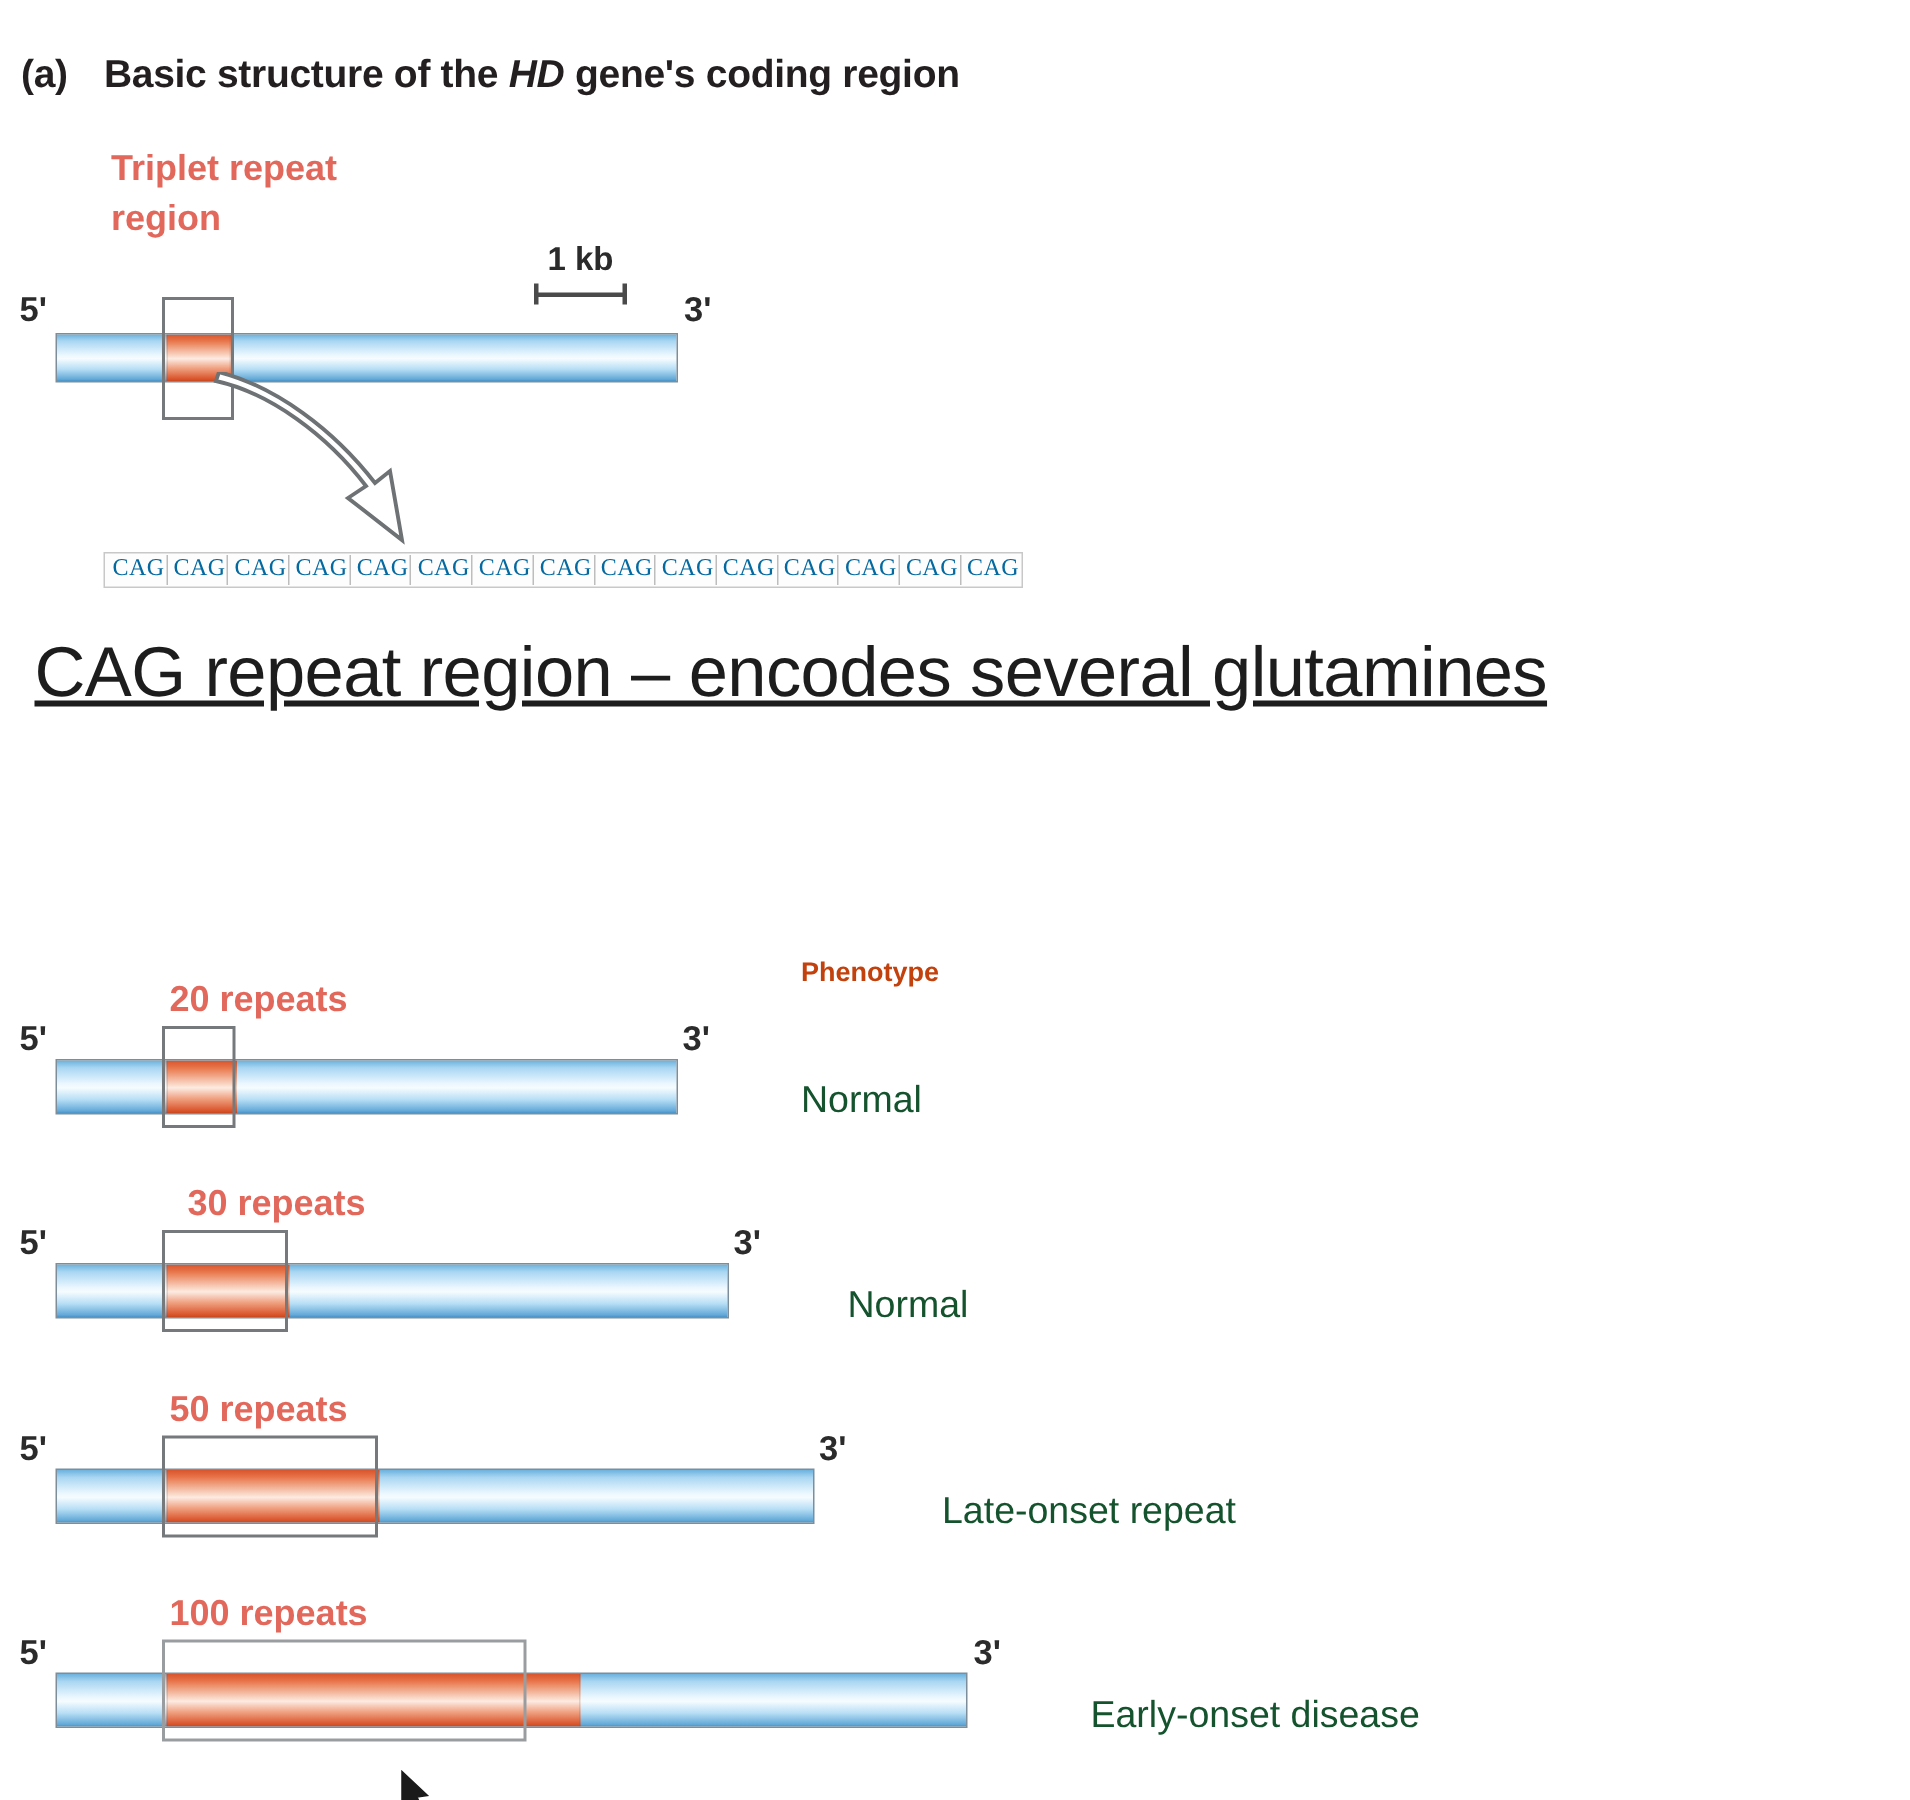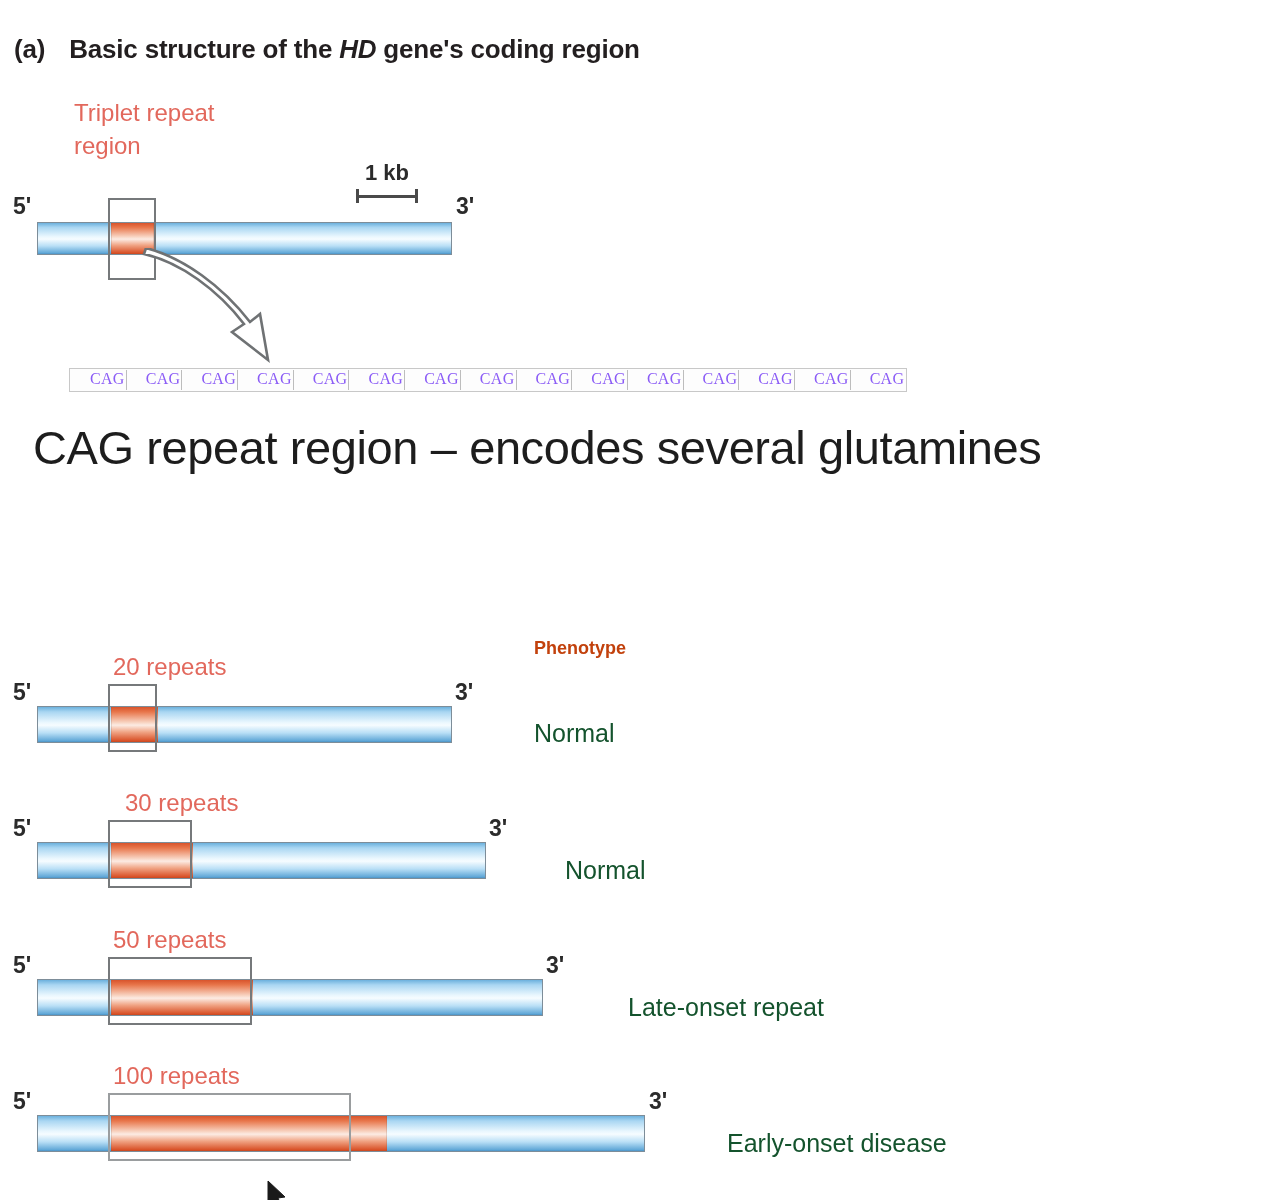--- a/index.html
+++ b/index.html
@@ -25,21 +25,21 @@
     color: #231f20;
     white-space: nowrap;
     letter-spacing: -0.2px;
   }
   .panel-title .ital { font-style: italic; }
 
   
   .red-label {
     color: #e2685c;
     font-size: 24px;
-    font-weight: normal;
+    font-weight: bold;
     line-height: 1.38;
     white-space: pre-line;
   }
 
   
   .end-label {
     font-size: 23px;
     font-weight: bold;
     color: #2b2b2b;
     white-space: nowrap;
@@ -111,23 +111,23 @@
   .cag-strip {
     position: absolute;
     display: flex;
     border: 1px solid #c8c8c8;
     background: #fdfdfd;
     padding: 1px;
   }
   .cag-cell {
     font-size: 16px;
     font-family: "Liberation Serif", serif;
-    color: #8b5cf6;
+    color: #0369a1;
     letter-spacing: 0.3px;
-    padding: 1px 1px 0 19px;
+    padding: 1px 1px 0 4px;
     border-right: 1px solid #bdbdbd;
     line-height: 1.05;
     white-space: nowrap;
   }
   .cag-cell:last-child { border-right: none; }
 
   
   .big-caption {
     position: absolute;
     font-size: 47px;
@@ -203,21 +203,21 @@
       <div class="cag-cell">CAG</div>
       <div class="cag-cell">CAG</div>
       <div class="cag-cell">CAG</div>
       <div class="cag-cell">CAG</div>
       <div class="cag-cell">CAG</div>
       <div class="cag-cell">CAG</div>
       <div class="cag-cell">CAG</div>
       <div class="cag-cell">CAG</div>
     </div>
 
-  <div class="big-caption" style="left:33px; top:420px;">CAG repeat region – encodes several glutamines</div>
+  <div class="big-caption" style="left:23px; top:420px;text-decoration:underline;">CAG repeat region – encodes several glutamines</div>
 
 
   <div class="phenotype-head abs" style="left:534px; top:638px;">Phenotype</div>
 
   <div>
     <div class="red-label abs" style="left:113px; top:650px;">20 repeats</div>
     <div class="end-label abs" style="left:13px; top:679px;">5'</div>
     <div class="end-label abs" style="left:455px; top:679px;">3'</div>
     <div class="gene-bar" style="left:37px; top:706px; width:415px; height:37px;">
       <div class="repeat-seg" style="left:73px; width:47px;"></div>

